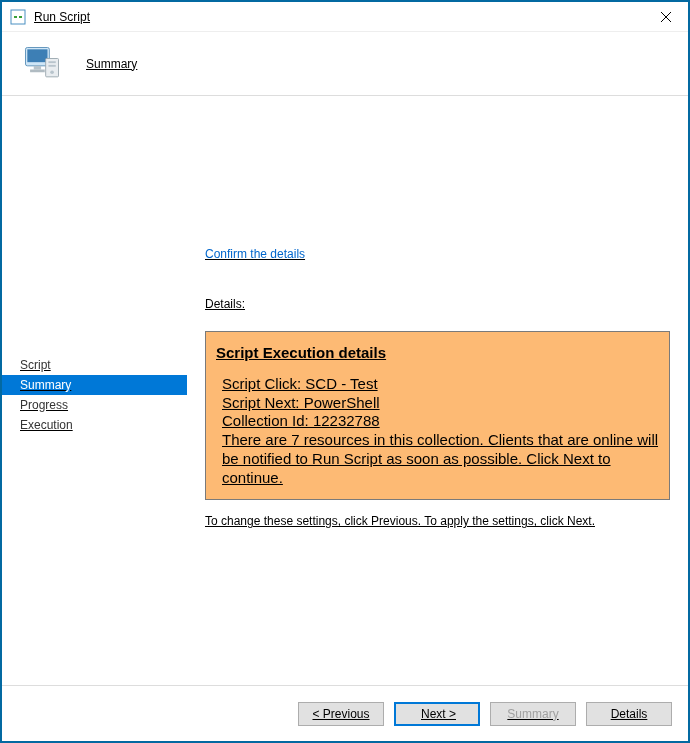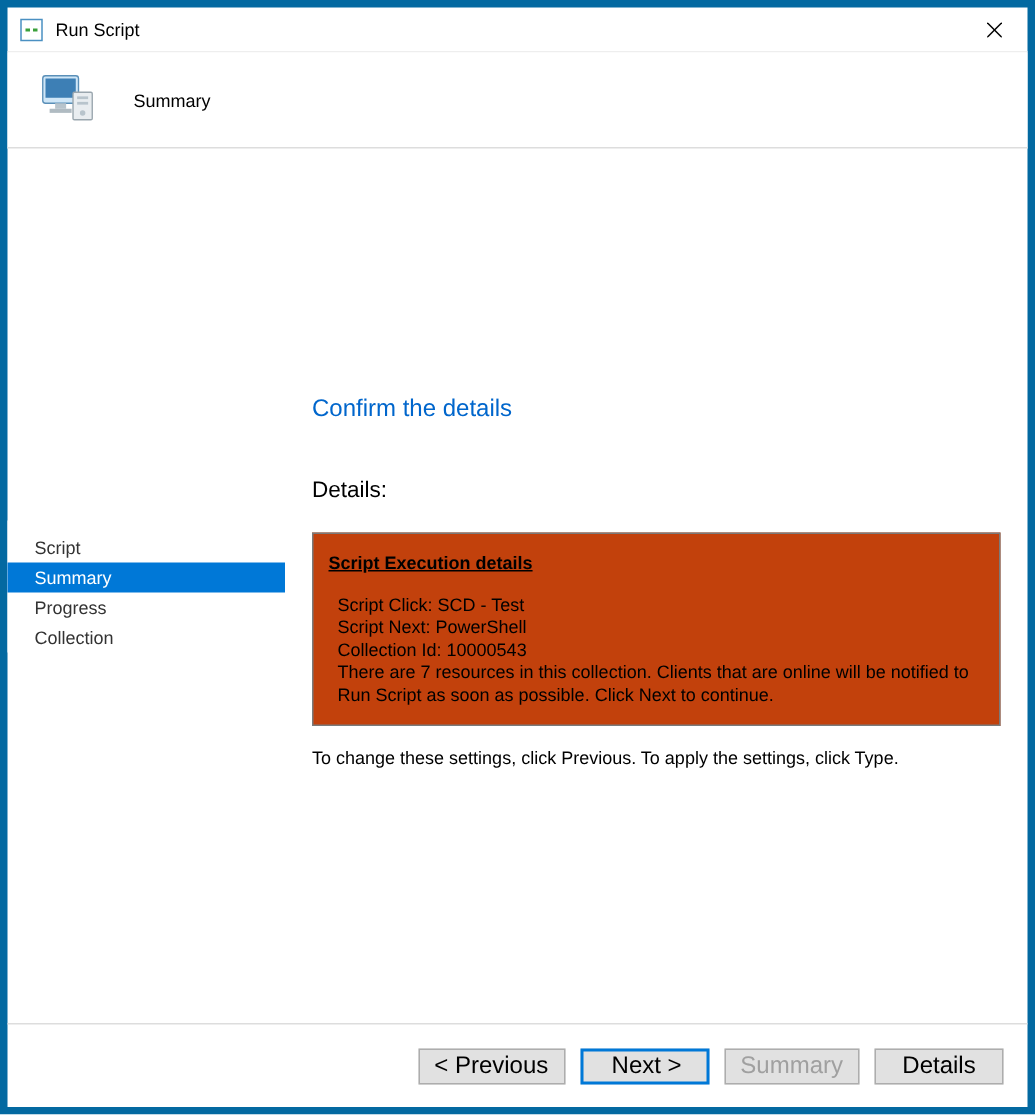--- a/index.html
+++ b/index.html
@@ -10,24 +10,25 @@
     }
     body {
       background: #fff;
       width: 690px;
       height: 743px;
       overflow: hidden;
     }
     .window {
       width: 690px;
       height: 743px;
-      border: 5px solid #0369a1;
+      border: 2px solid #0369a1;
       display: flex;
       flex-direction: column;
       background: #fff;
+      text-decoration: underline;
     }
     .titlebar {
       height: 30px;
       display: flex;
       align-items: center;
       border-bottom: 1px solid #eee;
       padding: 0 0 0 8px;
     }
     .titlebar-icon {
       width: 16px;
@@ -101,34 +102,34 @@
     }
 
     .content {
       flex: 1;
       padding: 14px 18px 12px 18px;
       display: flex;
       flex-direction: column;
     }
     .page-heading {
       color: #0066cc;
-      font-size: 16px;
+      font-size: 12px;
       font-weight: normal;
       margin-bottom: 36px;
     }
     .details-label {
-      font-size: 15px;
+      font-size: 12px;
       margin-bottom: 20px;
     }
     .details-box {
       border: 1px solid #7a7a7a;
       flex: 1;
       padding: 12px 10px;
-      font-size: 12px;
-      background: #c2410c;
+      font-size: 15px;
+      background: #fdba74;
       overflow: auto;
     }
     .details-heading {
       font-weight: bold;
       text-decoration: underline;
       margin-bottom: 14px;
     }
     .details-content {
       padding-left: 6px;
       line-height: 1.25;
@@ -147,21 +148,21 @@
       border-top: 1px solid #ddd;
       display: flex;
       align-items: center;
       justify-content: flex-end;
       padding: 0 16px;
       gap: 10px;
     }
     .btn {
       min-width: 86px;
       height: 24px;
-      font-size: 16px;
+      font-size: 12px;
       background: #e1e1e1;
       border: 1px solid #adadad;
       cursor: pointer;
       padding: 0 10px;
     }
     .btn.default {
       border: 2px solid #0078d7;
       background: #e1e1e1;
       padding-left: 13px;
     }
@@ -206,36 +207,36 @@
       </svg>
     </div>
     <span class="header-title">Summary</span>
   </div>
 
   <div class="body">
     <div class="sidebar">
       <div class="sidebar-item">Script</div>
       <div class="sidebar-item active">Summary</div>
       <div class="sidebar-item">Progress</div>
-      <div class="sidebar-item">Collection</div>
+      <div class="sidebar-item">Execution</div>
     </div>
 
     <div class="content">
       <div class="page-heading">Confirm the details</div>
       <div class="details-label">Details:</div>
       <div class="details-box">
         <div class="details-heading">Script Execution details</div>
         <div class="details-content">
           <span class="details-line">Script Click: SCD - Test</span>
           <span class="details-line">Script Next: PowerShell</span>
-          <span class="details-line">Collection Id: 10000543</span>
+          <span class="details-line">Collection Id: 12232788</span>
           <span class="details-line">There are 7 resources in this collection. Clients that are online will be notified to Run Script as soon as possible. Click Next to continue.</span>
         </div>
       </div>
-      <div class="hint-text">To change these settings, click Previous. To apply the settings, click Type.</div>
+      <div class="hint-text">To change these settings, click Previous. To apply the settings, click Next.</div>
     </div>
   </div>
 
   <div class="footer">
     <button class="btn">&lt; Previous</button>
     <button class="btn default">Next &gt;</button>
     <button class="btn" disabled="">Summary</button>
     <button class="btn">Details</button>
   </div>
 

